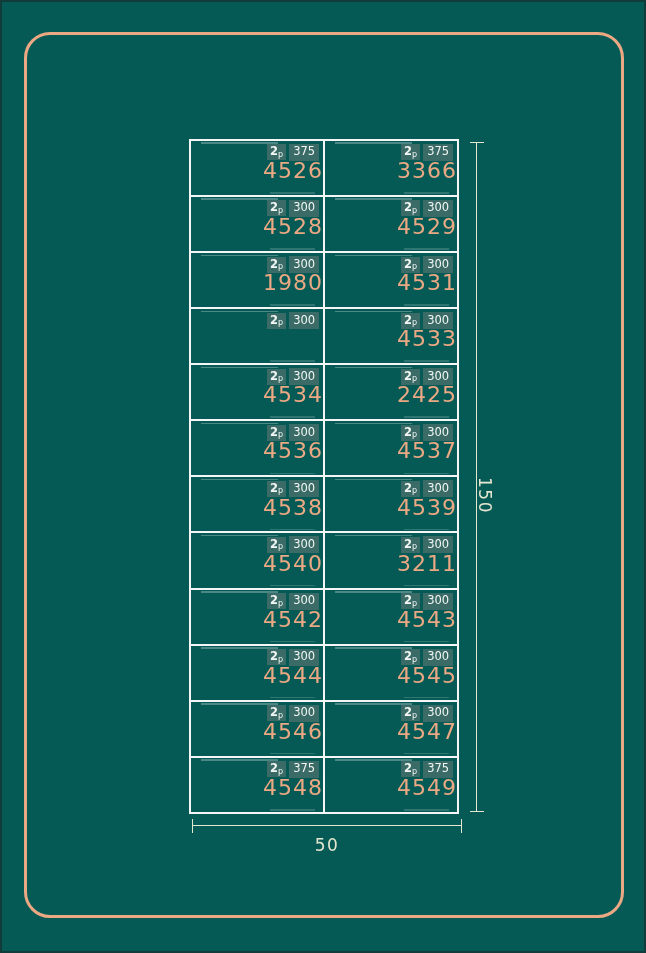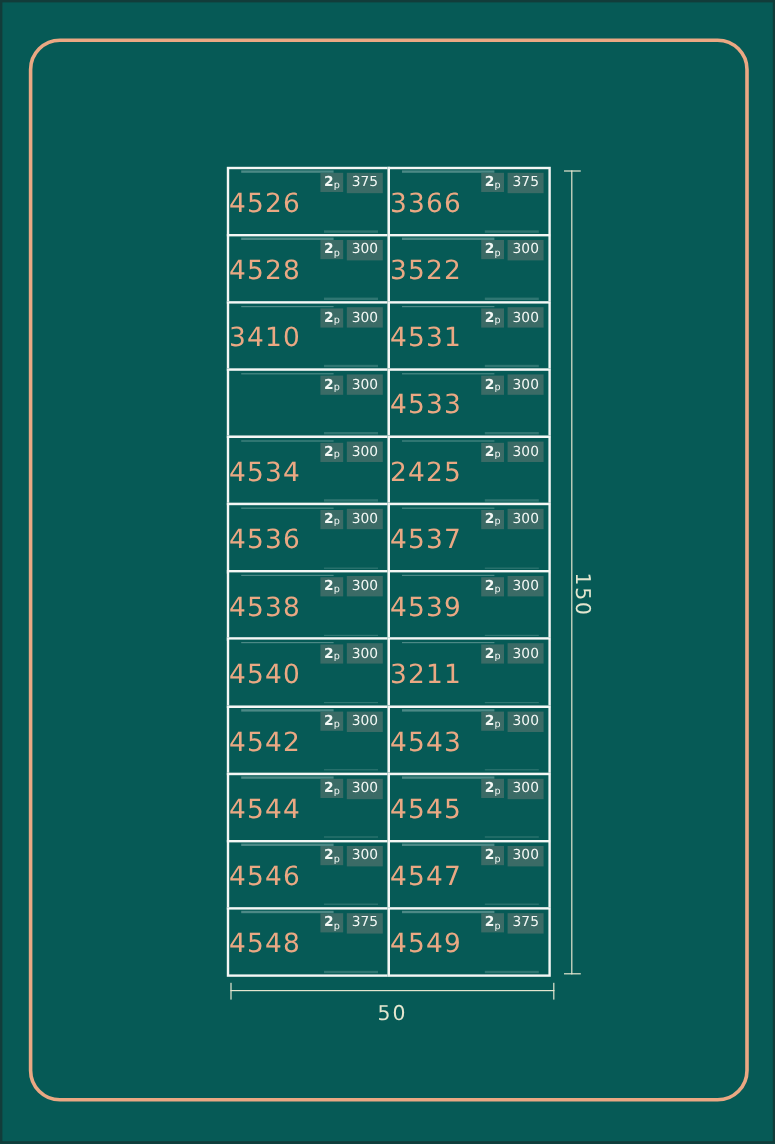--- a/index.html
+++ b/index.html
@@ -117,21 +117,21 @@
     white-space: nowrap;
     text-align: center;
   }
 
   .cell-number {
     position: absolute;
     left: 0;
     right: 0;
     top: 50%;
     transform: translateY(-42%);
-    text-align: left;
+    text-align: right;
     color: #eaa883;
     font-size: 22px;
     letter-spacing: 1px;
     font-weight: 400;
     z-index: 2;
   }
 
   
   #dim-right {
     position: absolute;
@@ -235,30 +235,30 @@
             <span class="badge-chip">2<span class="sub">p</span></span>
             <span class="badge-area">300</span>
           </div>
           <div class="cell-number">4528</div>
         </div>
         <div class="unit-cell">
           <div class="cell-badge">
             <span class="badge-chip">2<span class="sub">p</span></span>
             <span class="badge-area">300</span>
           </div>
-          <div class="cell-number">3522</div>
-        </div>
-      </div>
-      <div class="grid-row">
-        <div class="unit-cell">
-          <div class="cell-badge">
-            <span class="badge-chip">2<span class="sub">p</span></span>
-            <span class="badge-area">300</span>
-          </div>
-          <div class="cell-number">3410</div>
+          <div class="cell-number">4529</div>
+        </div>
+      </div>
+      <div class="grid-row">
+        <div class="unit-cell">
+          <div class="cell-badge">
+            <span class="badge-chip">2<span class="sub">p</span></span>
+            <span class="badge-area">300</span>
+          </div>
+          <div class="cell-number">1980</div>
         </div>
         <div class="unit-cell">
           <div class="cell-badge">
             <span class="badge-chip">2<span class="sub">p</span></span>
             <span class="badge-area">300</span>
           </div>
           <div class="cell-number">4531</div>
         </div>
       </div>
       <div class="grid-row">

